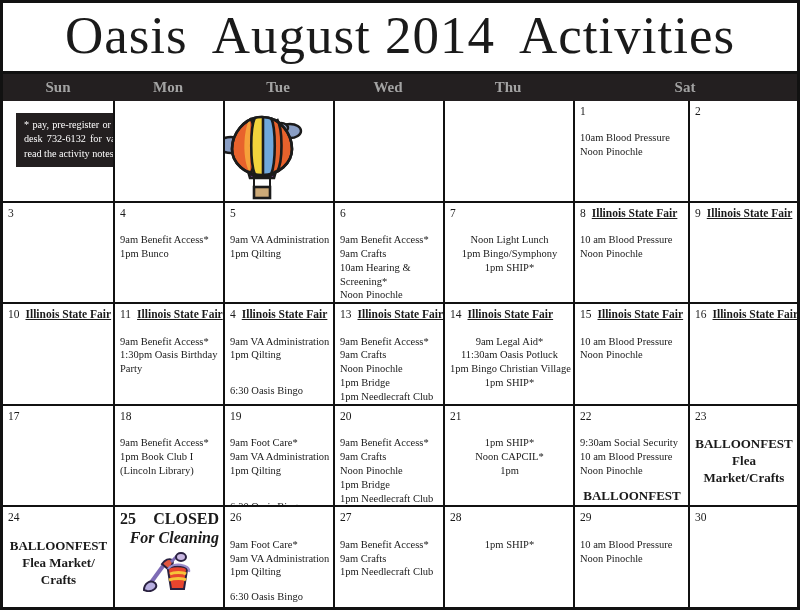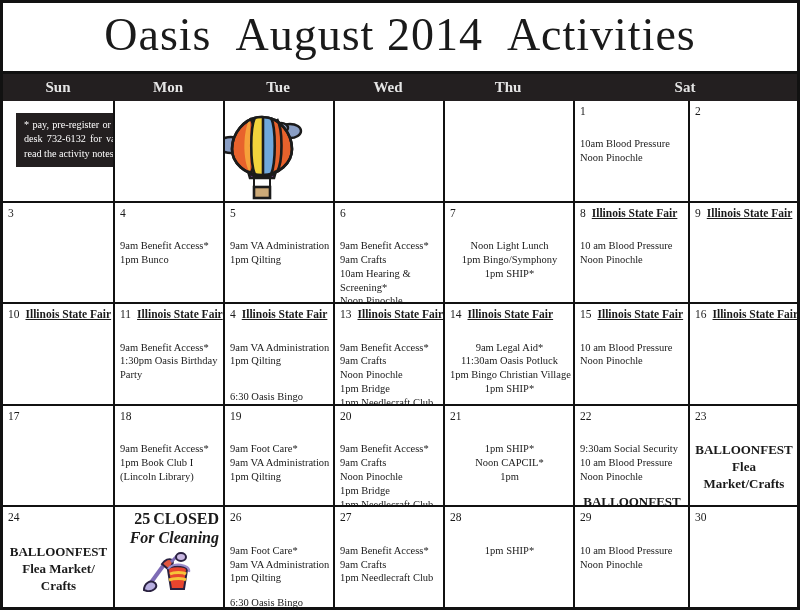--- a/index.html
+++ b/index.html
@@ -6,27 +6,27 @@
   body{width:800px;height:610px;overflow:hidden;
        font-family:"Liberation Serif","DejaVu Serif",serif;color:#1a1a1a;}
 
   .calendar{width:800px;height:610px;box-sizing:border-box;
             border:3px solid #111;display:flex;flex-direction:column;}
 
   
   .title-bar{height:68px;flex:0 0 68px;border-bottom:3px solid #111;
              display:flex;align-items:center;justify-content:center;
              background:#fff;overflow:hidden;}
-  .title-text{font-size:46px;letter-spacing:1px;white-space:nowrap;
+  .title-text{font-size:53px;letter-spacing:1px;white-space:nowrap;
               line-height:1;padding-bottom:4px;}
   .title-text .gap{display:inline-block;width:24px;}
 
   
   .dow-row{flex:0 0 27px;background:#231f20;display:flex;}
-  .dow{color:#e5e5e5;font-weight:bold;font-size:15px;
+  .dow{color:#a3a3a3;font-weight:bold;font-size:15px;
        display:flex;align-items:center;justify-content:center;
        box-sizing:border-box;}
 
   
   .weeks{flex:1 1 auto;display:flex;flex-direction:column;}
   .week{display:flex;flex:1 1 0;border-top:2px solid #111;min-height:0;}
   .week:first-child{border-top:none;}
   .cell{box-sizing:border-box;border-left:2px solid #111;
         padding:3px 4px 2px 5px;position:relative;overflow:hidden;
         min-width:0;}
@@ -38,41 +38,41 @@
   .c2{width:110px;flex:0 0 110px;}
   .c3{width:110px;flex:0 0 110px;}
   .c4{width:130px;flex:0 0 130px;text-align:center;}
   .c5{width:115px;flex:0 0 115px;}
   .c6{width:109px;flex:1 1 auto;}
 
   .daynum{font-size:11.5px;line-height:1.25;}
   .dayhead{display:flex;align-items:baseline;gap:6px;}
   .fairtag{font-size:11.5px;font-weight:bold;text-decoration:underline;
            white-space:nowrap;}
-  .events{margin-top:19px;}
+  .events{margin-top:13px;}
   .ev{font-size:10.5px;line-height:1.32;white-space:nowrap;}
   .ev.bold{font-weight:bold;}
   .ev.blank{height:11px;}
   .centered{text-align:center;font-weight:bold;font-size:13px;
             line-height:1.3;margin-top:10px;}
   .centered.tight{margin-top:4px;}
 
   
   .notecell{position:relative;}
   .notebox{position:absolute;left:13px;top:12px;width:245px;
            background:#231f20;color:#fff;padding:5px 8px 6px 8px;
            font-size:10.2px;line-height:1.42;text-align:justify;
            box-sizing:border-box;}
 
   
   .balloon-wrap{position:absolute;left:-8px;top:4px;width:90px;height:96px;}
 
   
-  .closed-head{display:flex;align-items:baseline;gap:3px;
-               font-weight:bold;font-size:16px;justify-content:flex-end;}
+  .closed-head{display:flex;align-items:baseline;gap:17px;
+               font-weight:bold;font-size:16px;justify-content:space-between;}
   .closed-sub{text-align:right;font-weight:bold;font-style:italic;
               font-size:16px;line-height:1.1;margin-top:1px;}
   .bucket-wrap{display:flex;justify-content:center;margin-top:1px;}
 </style>
 </head>
 <body>
 
 <div class="calendar">
 
   <div class="title-bar">

